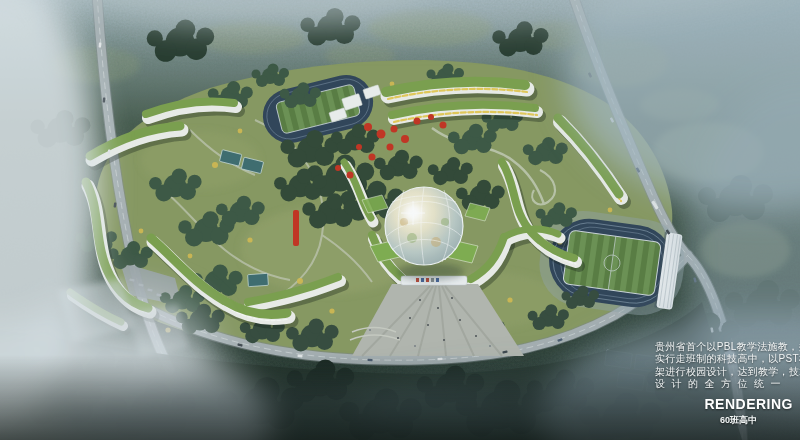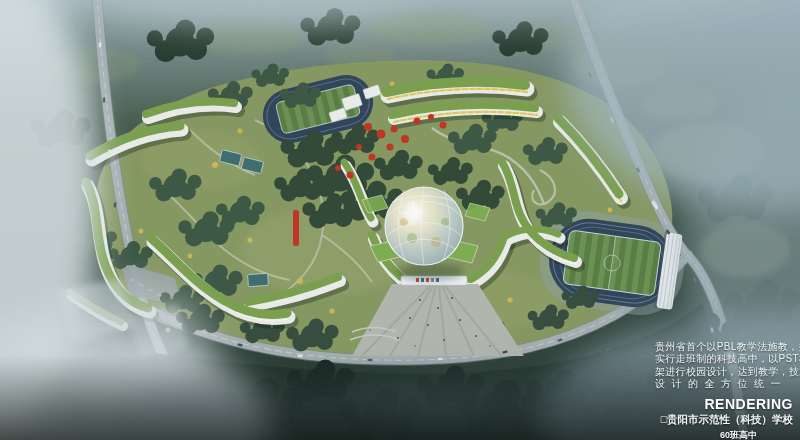--- a/index.html
+++ b/index.html
@@ -502,16 +502,15 @@
   <rect width="800" height="440" fill="#7e98a4" opacity="0.06"></rect>
   <rect y="355" width="800" height="85" fill="url(#botfade)" opacity="0.85"></rect>
 </svg>
 
 <div class="text-overlay">
   <div class="desc-line">贵州省首个以PBL教学法施教，并</div>
   <div class="desc-line">实行走班制的科技高中，以PST框</div>
   <div class="desc-line">架进行校园设计，达到教学，技术，</div>
   <div class="desc-line spread">设计的全方位统一</div>
   <div class="r-title">RENDERING</div>
-  <div class="r-proj">□贵阳市示范性（科技）学校</div>
   <div class="r-cap">60班高中</div>
 </div>
 </div>
 
 </body></html>

